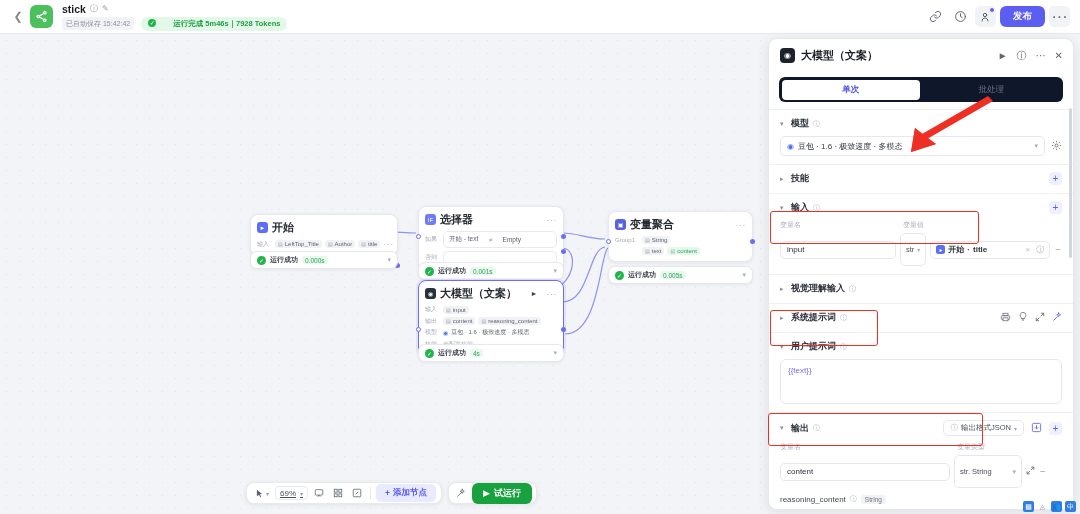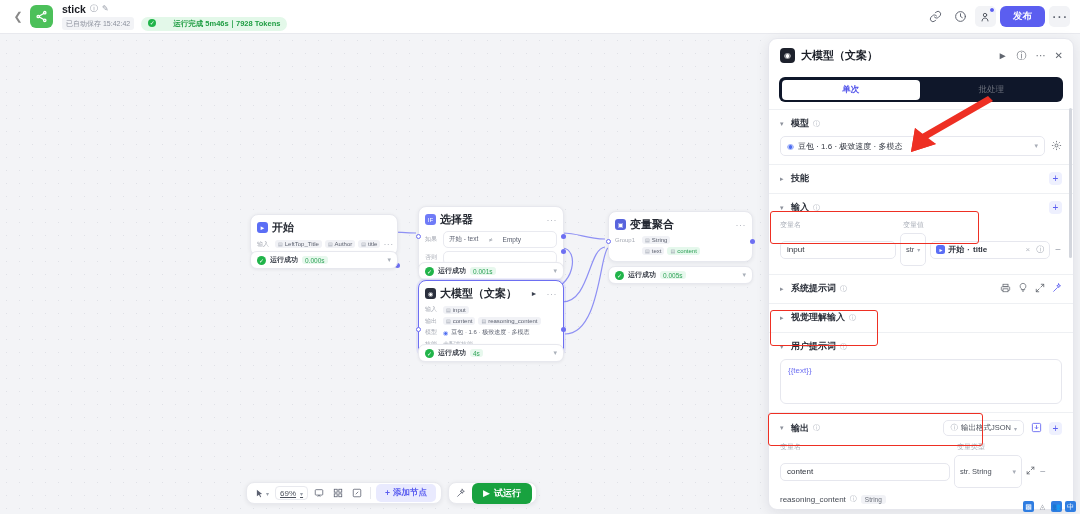--- a/index.html
+++ b/index.html
@@ -593,20 +593,28 @@
             <span class="val-x">×</span>
             <span style="color:#a8adb7;font-size:8px;margin-left:3px;">ⓘ</span>
           </span>
           <span class="minus">−</span>
         </div>
       </div>
 
       <div class="sec">
         <div class="sec-head">
           <span class="sec-chev">▸</span>
+          <span class="sec-title">视觉理解输入</span>
+          <span class="sec-i">ⓘ</span>
+        </div>
+      </div>
+
+      <div class="sec">
+        <div class="sec-head">
+          <span class="sec-chev">▸</span>
           <span class="sec-title">系统提示词</span>
           <span class="sec-i">ⓘ</span>
           <span class="sec-right">
             <span class="icon-btn">
               <svg width="11" height="10" viewBox="0 0 24 24" fill="none" stroke="#61666f" stroke-width="1.8">
                   <rect x="6" y="3" width="12" height="5"></rect>
                   <path d="M6 18H4a2 2 0 0 1-2-2v-5a2 2 0 0 1 2-2h16a2 2 0 0 1 2 2v5a2 2 0 0 1-2 2h-2"></path>
                   <rect x="6" y="14" width="12" height="7"></rect>
                 </svg>
             </span>
@@ -621,28 +629,20 @@
                   <path d="M15 3h6v6M21 3l-7 7M9 21H3v-6M3 21l7-7"></path>
                 </svg>
             </span>
             <span class="icon-btn accent">
               <svg width="10" height="10" viewBox="0 0 24 24" fill="none" stroke="#5b5ef0" stroke-width="2" stroke-linecap="round">
                   <path d="M4 20l9-9"></path>
                   <path d="M16 2l1.3 3.2L20.5 6.5 17.3 7.8 16 11l-1.3-3.2L11.5 6.5l3.2-1.3z"></path>
                 </svg>
             </span>
           </span>
-        </div>
-      </div>
-
-      <div class="sec">
-        <div class="sec-head">
-          <span class="sec-chev">▸</span>
-          <span class="sec-title">视觉理解输入</span>
-          <span class="sec-i">ⓘ</span>
         </div>
       </div>
 
       <div class="sec">
         <div class="sec-head">
           <span class="sec-chev">▾</span>
           <span class="sec-title">用户提示词</span>
           <span class="sec-i">ⓘ</span>
         </div>
         <div class="prompt-box">{{text}}</div>

